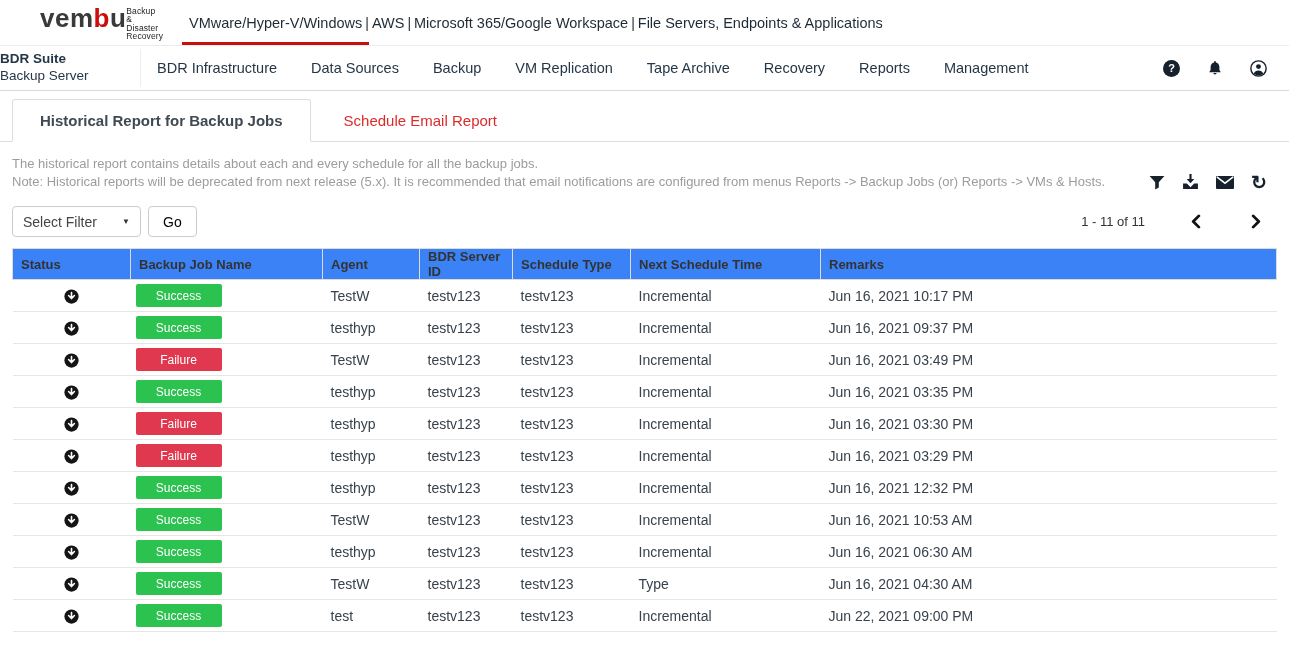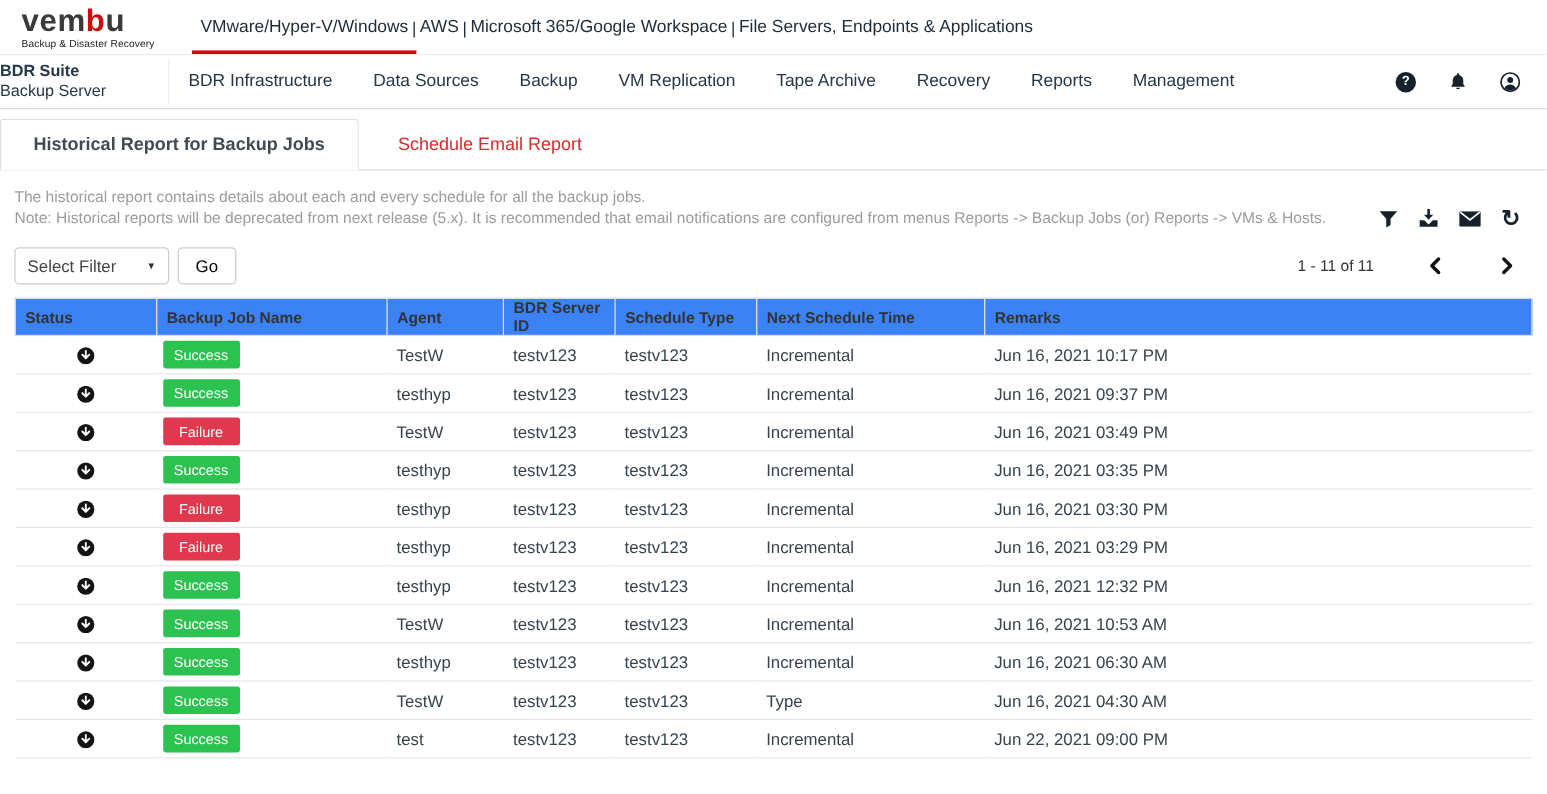--- a/index.html
+++ b/index.html
@@ -2,21 +2,21 @@
 <html><head>
 <meta charset="utf-8">
 <style>
   * { box-sizing: border-box; margin: 0; padding: 0; }
   html, body { width: 1289px; height: 662px; background: #fff; overflow: hidden;
     font-family: "Liberation Sans", sans-serif; color: #253746; }
 
   
   .topbar { height: 46px; display: flex; align-items: center; padding: 0 18px;
     border-bottom: 1px solid #ececec; position: relative; }
-  .logo { display: flex; flex-direction: column; line-height: 1; cursor: pointer; width: 112px; }
+  .logo { display: flex; line-height: 1; cursor: pointer; width: 112px; margin-left: 22px; }
   .logo-word { font-size: 26px; font-weight: bold; letter-spacing: .5px; color: #3a3a3a; }
   .logo-word .accent { color: #cc0d0d; }
   .logo-tag { font-size: 8.5px; color: #1d1d1d; margin-top: 2px; letter-spacing: .1px; }
   .top-nav { display: flex; align-items: center; height: 100%; margin-left: 34px; }
   .top-nav-item { font-size: 14.5px; color: #1d2b36; height: 100%; display: flex;
     align-items: center; position: relative; padding: 0 3px; cursor: pointer; }
   .top-nav-item.active::after { content: ""; position: absolute; left: -4px; right: -4px;
     bottom: 0; height: 3px; background: #cc0d0d; }
   .top-nav-sep { color: #1d2b36; font-size: 14px; }
 
@@ -27,21 +27,21 @@
   .product-name { font-size: 13.5px; font-weight: bold; }
   .product-sub { font-size: 13.5px; }
   .main-nav { display: flex; gap: 34px; margin-left: 16px; }
   .main-nav-item { font-size: 14.5px; color: #253746; cursor: pointer; }
   .subbar-icons { margin-left: auto; display: flex; align-items: center; gap: 27px; padding-right: 22px; }
   .icon-btn { cursor: pointer; display: flex; align-items: center; }
   .help-circle { width: 17px; height: 17px; border-radius: 50%; background: #16212c; color: #fff;
     font-size: 11px; font-weight: bold; display: flex; align-items: center; justify-content: center; }
 
   
-  .tabs-row { display: flex; align-items: flex-end; padding: 8px 0 0; border-bottom: 1px solid #ddd; }
+  .tabs-row { display: flex; align-items: flex-end; padding: 8px 12px 0; border-bottom: 1px solid #ddd; }
   .tab { padding: 12px 27px; font-size: 15px; cursor: pointer; }
   .tab.active { border: 1px solid #ddd; border-bottom: 1px solid #fff; margin-bottom: -1px;
     border-radius: 3px 3px 0 0; font-weight: bold; color: #404a52; background: #fff; }
   .tab.link { color: #dd2a2a; margin-left: 6px; }
 
   
   .content { padding: 0 12px; }
   .meta-row { display: flex; justify-content: space-between; align-items: flex-end; margin-top: 13px; }
   .desc p { font-size: 13px; color: #9c9c9c; line-height: 18px; }
   .action-icons { display: flex; align-items: center; gap: 17px; padding-right: 10px; }
@@ -62,21 +62,21 @@
   .pager { cursor: pointer; display: flex; align-items: center; }
 
   
   table { width: 100%; border-collapse: collapse; table-layout: fixed; margin-top: 11px; }
   thead th { background: #3b82f6; border: 1px solid #dcdcdc; height: 28px; text-align: left;
     padding: 0 8px; font-size: 13px; color: #333; font-weight: bold; }
   tbody td { border-bottom: 1px solid #e6e6e6; height: 32px; padding: 0 8px;
     font-size: 14px; color: #37424c; }
   td.c-status { text-align: center; }
   td.c-job { padding-left: 5px; }
-  .badge { display: inline-block; width: 64px; text-align: center; padding: 4.5px 0;
+  .badge { display: inline-block; width: 86px; text-align: center; padding: 4.5px 0;
     border-radius: 2px; color: #fff; font-size: 12px; cursor: pointer; }
   .badge.ok { background: #2bc250; }
   .badge.fail { background: #e0394f; }
   .st-ic { display: inline-flex; cursor: pointer; vertical-align: middle; }
 </style>
 </head>
 <body>
 
 <header class="topbar">
   <div class="logo">

